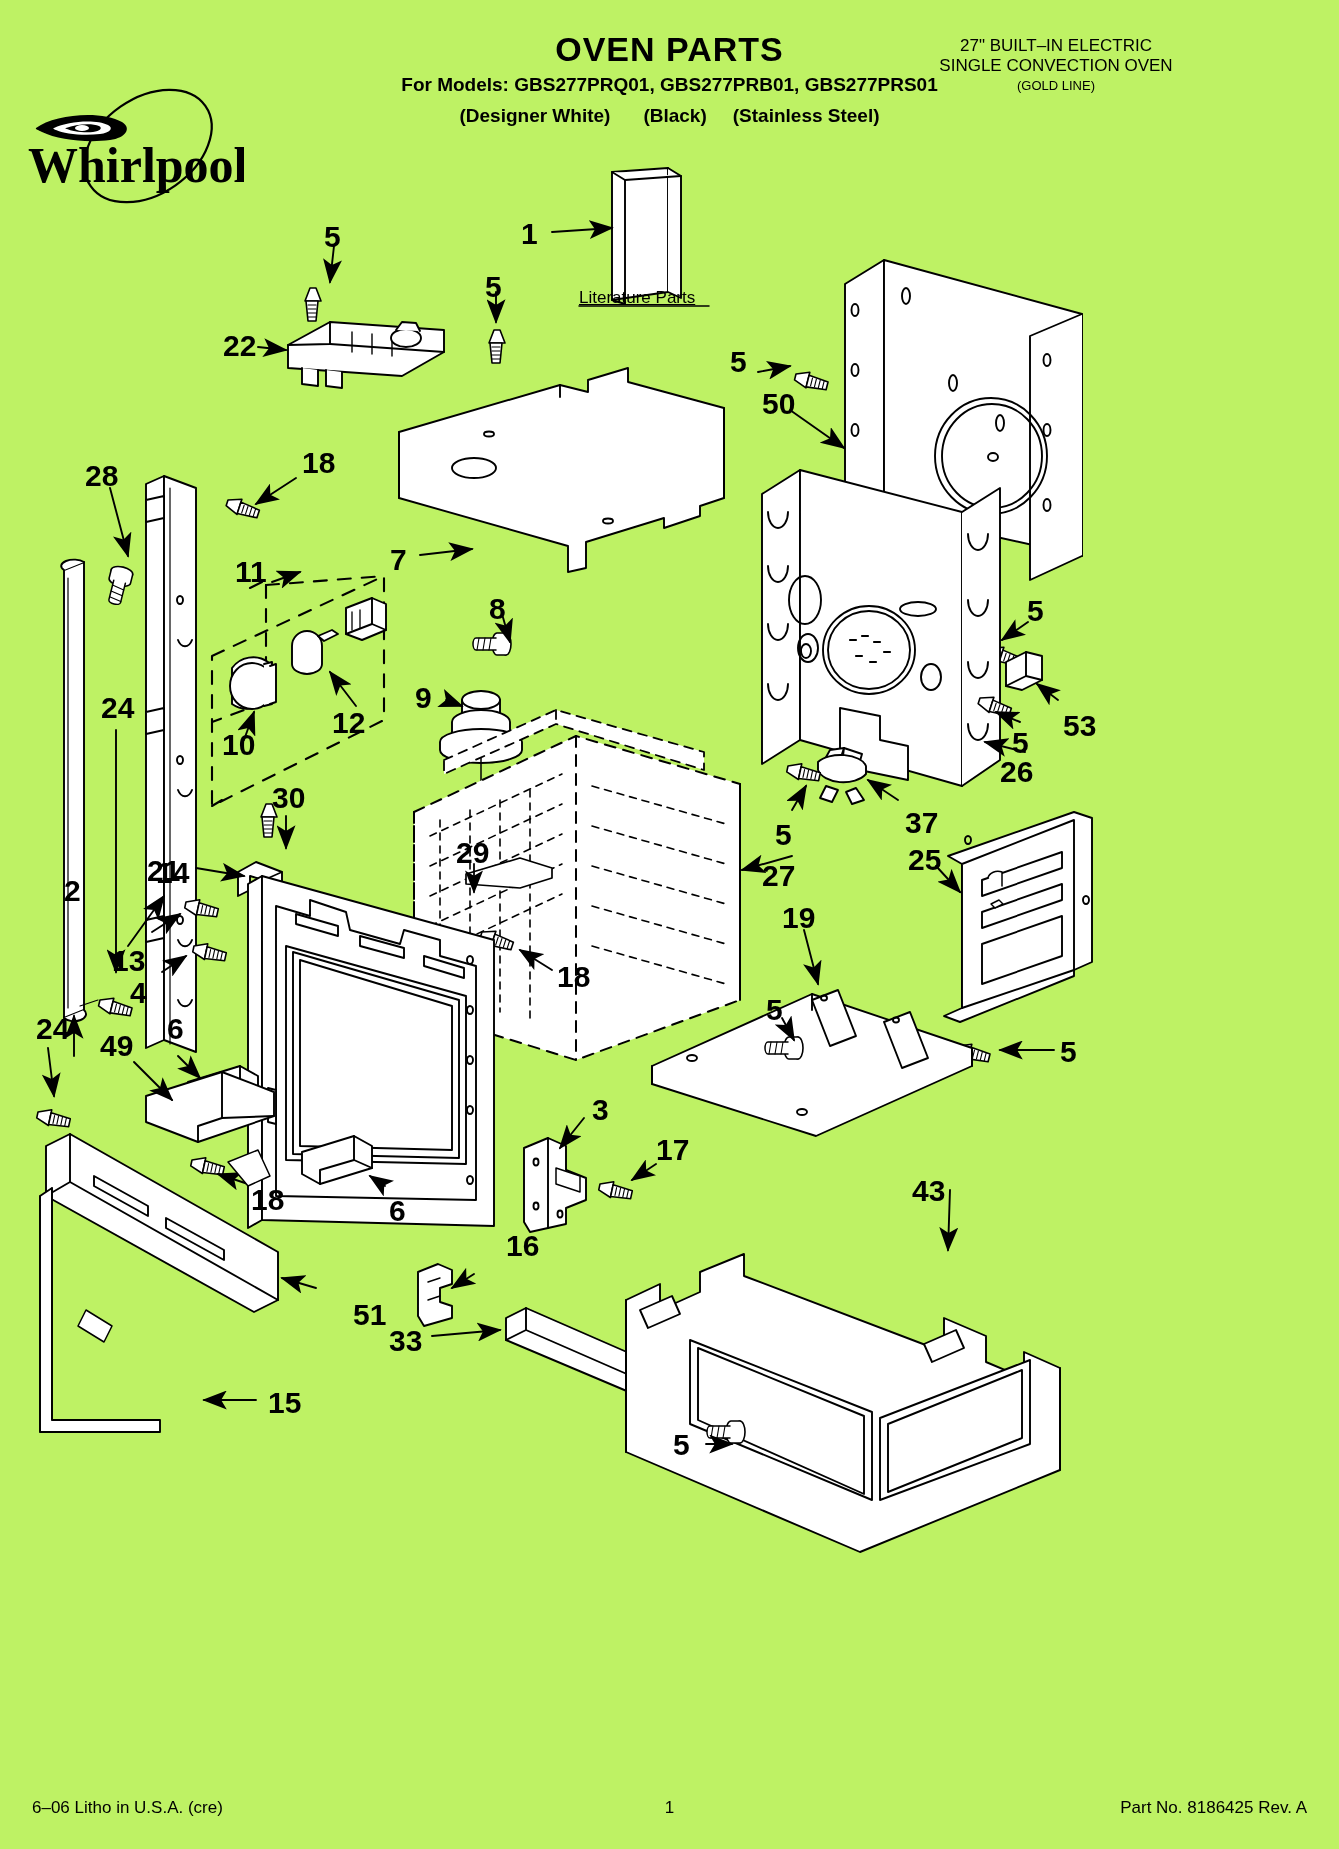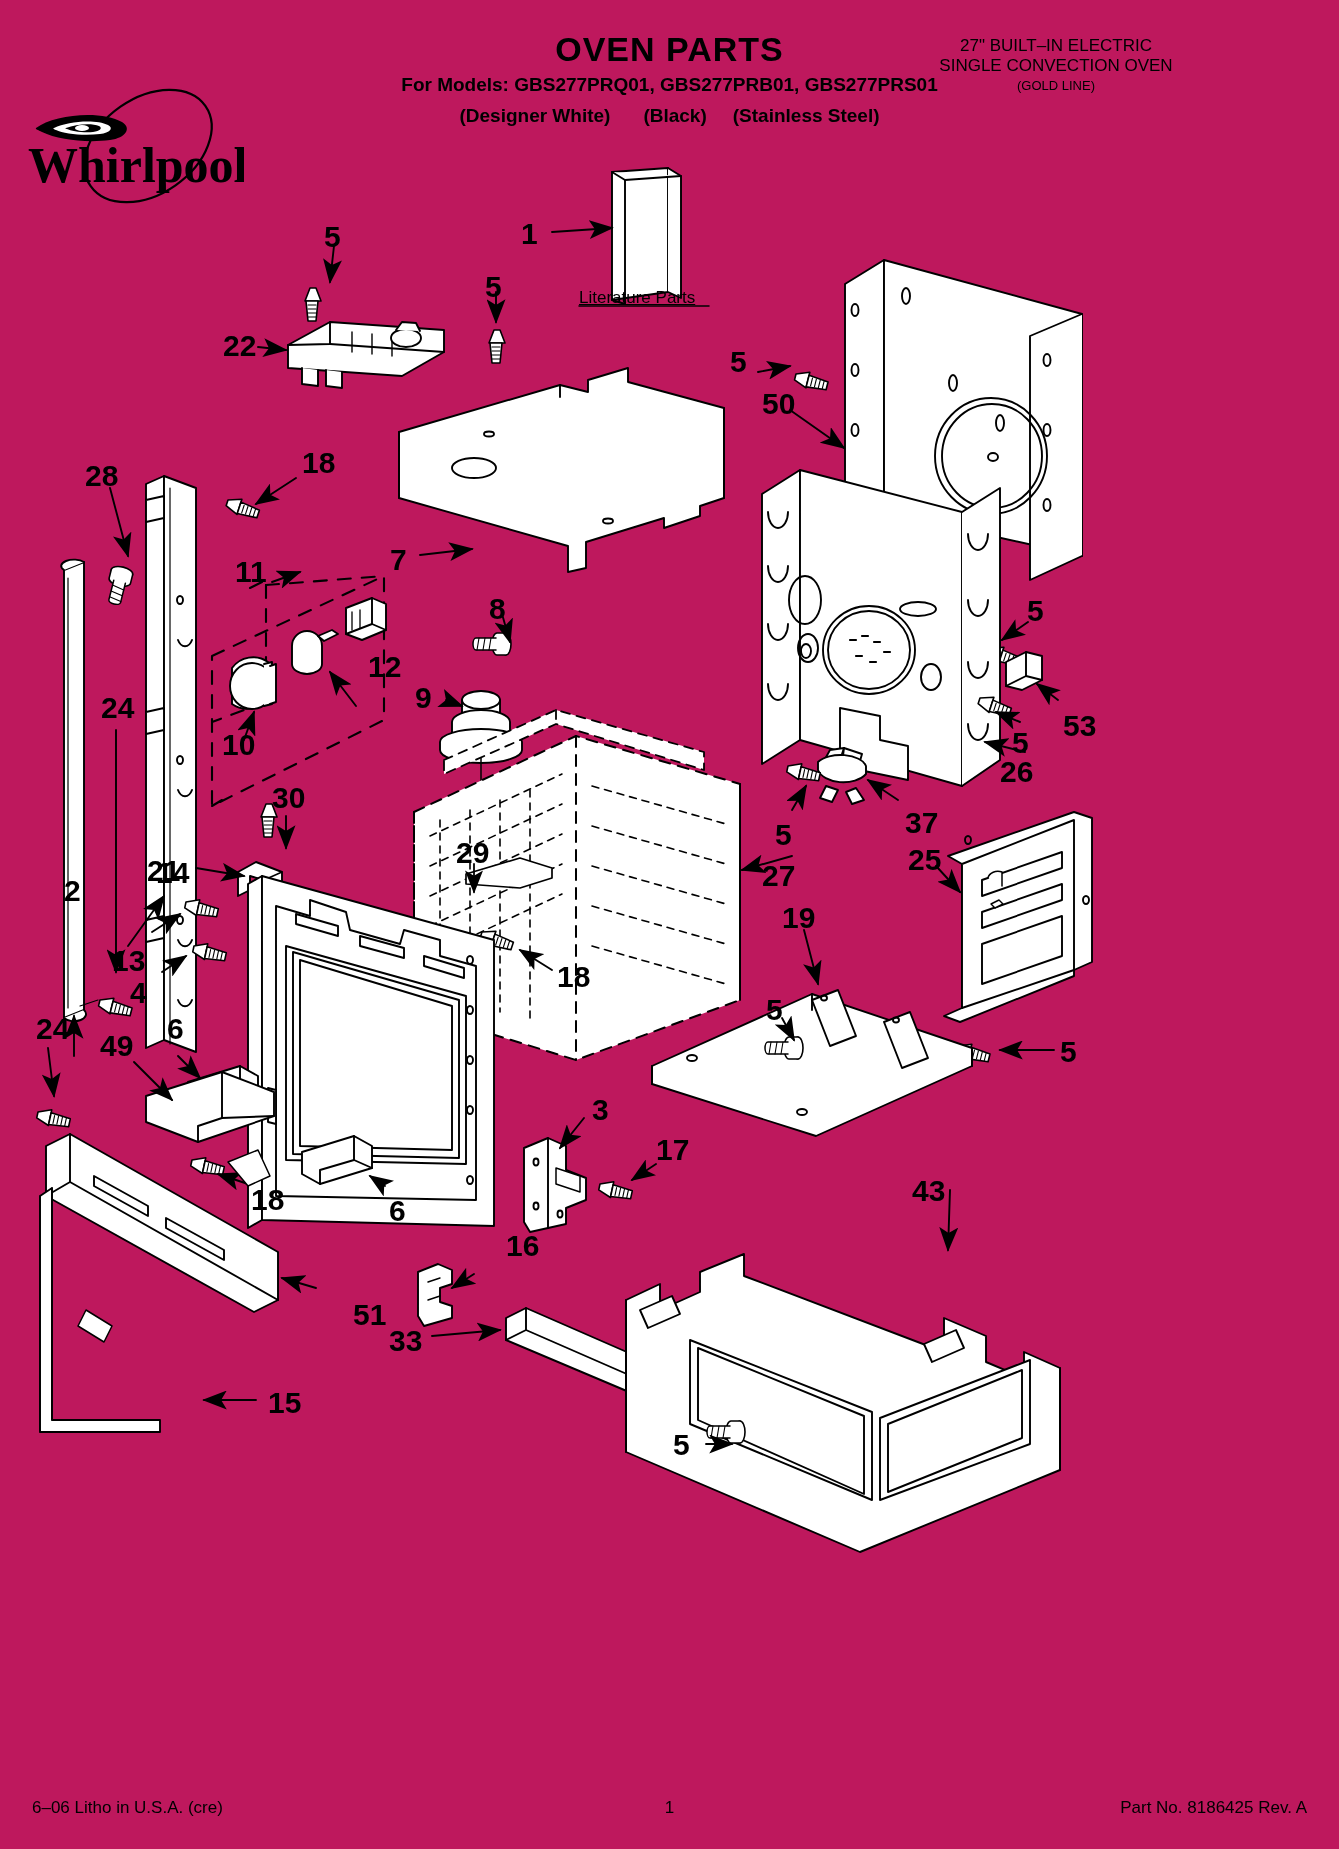--- a/index.html
+++ b/index.html
@@ -2,21 +2,21 @@
 <html><head>
 <meta charset="utf-8">
 <title>Oven Parts Diagram</title>
 <style>
   html,body{margin:0;padding:0;background:#fff;}
   body{
     width:1339px;height:1849px;position:relative;
     font-family:"Liberation Sans", sans-serif;
     color:#000;overflow:hidden;
   }
-  #page{position:absolute;inset:0;width:1339px;height:1849px;background:#be185d;}
+  #page{position:absolute;inset:0;width:1339px;height:1849px;background:#bef264;}
 
   
   .hdr-title{
     position:absolute;left:0;right:0;top:30px;text-align:center;
     font-size:34px;font-weight:bold;letter-spacing:1px;
   }
   .hdr-models{
     position:absolute;left:0;right:0;top:74px;text-align:center;
     font-size:19px;font-weight:bold;
   }
@@ -487,21 +487,21 @@
       <div class="callout" style="left: 485px; top: 272px;">5</div>
       <div class="callout" style="left: 521px; top: 219px;">1</div>
       <div class="callout" style="left: 223px; top: 331px;">22</div>
       <div class="callout" style="left: 730px; top: 347px;">5</div>
       <div class="callout" style="left: 762px; top: 389px;">50</div>
       <div class="callout" style="left: 85px; top: 461px;">28</div>
       <div class="callout" style="left: 302px; top: 448px;">18</div>
       <div class="callout" style="left: 390px; top: 545px;">7</div>
       <div class="callout" style="left: 235px; top: 557px;">11</div>
       <div class="callout" style="left: 489px; top: 594px;">8</div>
-      <div class="callout" style="left: 332px; top: 652px; margin-left: 36px;">12</div>
+      <div class="callout" style="left: 332px; top: 708px;">12</div>
       <div class="callout" style="left: 1027px; top: 596px;">5</div>
       <div class="callout" style="left: 222px; top: 730px;">10</div>
       <div class="callout" style="left: 415px; top: 683px;">9</div>
       <div class="callout" style="left: 1063px; top: 711px;">53</div>
       <div class="callout" style="left: 1012px; top: 728px;">5</div>
       <div class="callout" style="left: 1000px; top: 757px;">26</div>
       <div class="callout" style="left: 101px; top: 693px;">24</div>
       <div class="callout" style="left: 272px; top: 783px;">30</div>
       <div class="callout" style="left: 456px; top: 838px;">29</div>
       <div class="callout" style="left: 762px; top: 861px;">27</div>

